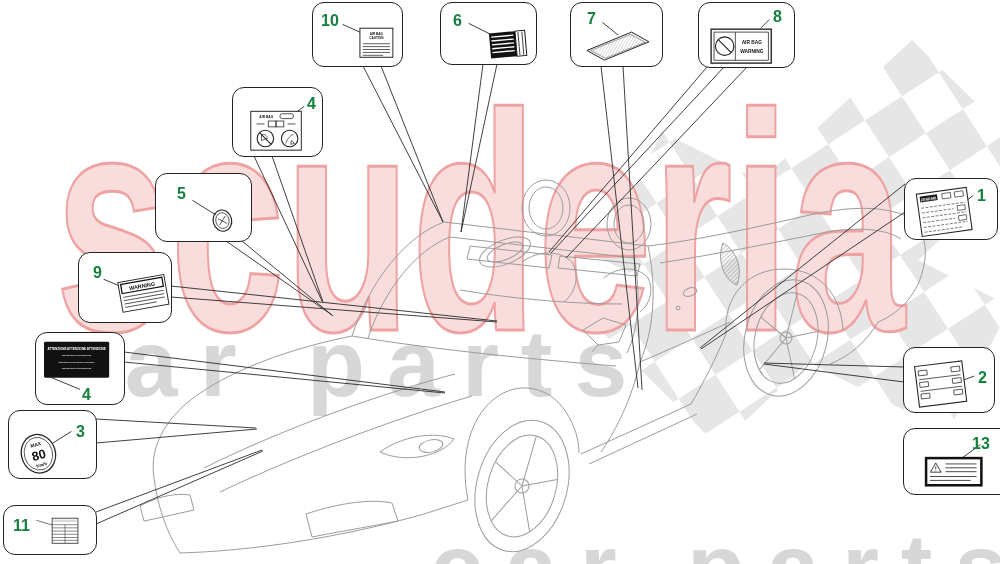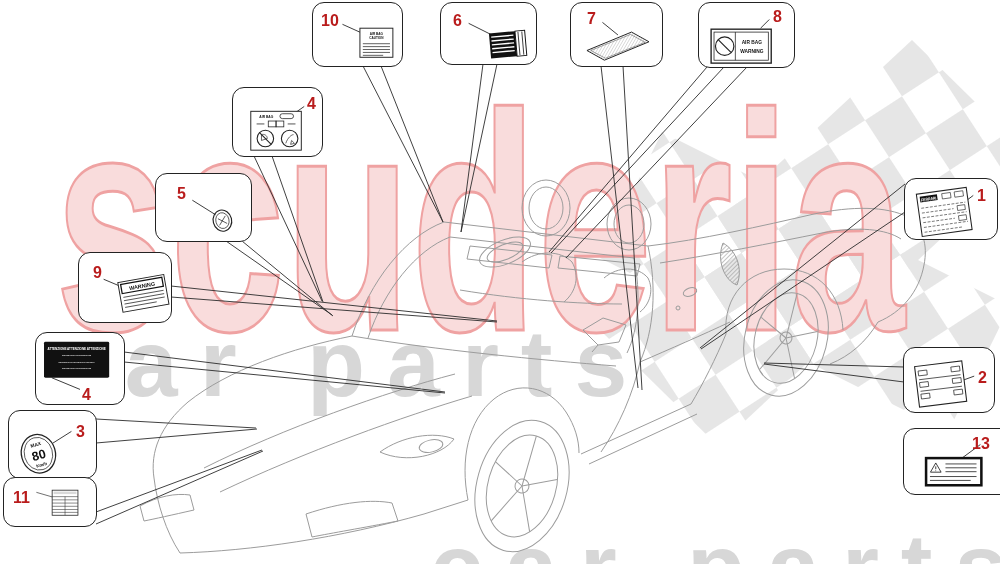--- a/index.html
+++ b/index.html
@@ -1,21 +1,21 @@
 <!DOCTYPE html>
 <html><head>
 <meta charset="utf-8">
 <style>
   html,body{margin:0;padding:0;background:#fff;}
   .stage{position:relative;width:1000px;height:564px;background:#fff;overflow:hidden;
          font-family:"Liberation Sans",sans-serif;}
   .bg{position:absolute;left:0;top:0;width:1000px;height:564px;}
   .co{position:absolute;background:#fff;border:1.5px solid #232323;border-radius:12px;box-sizing:border-box;}
   .co svg{position:absolute;left:0;top:0;width:100%;height:100%;}
-  .num{position:absolute;font-weight:bold;font-size:16px;color:#b91c1c;line-height:1;letter-spacing:0;}
+  .num{position:absolute;font-weight:bold;font-size:16px;color:#15803d;line-height:1;letter-spacing:0;}
 </style>
 </head>
 <body>
 
 <div class="stage">
 
   <svg class="bg" viewBox="0 0 1000 564">
     <defs>
       <pattern id="checks" width="88" height="88" patternUnits="userSpaceOnUse" patternTransform="rotate(-33)">
         <rect width="44" height="44" fill="#e6e6e6"></rect>
@@ -263,21 +263,21 @@
         <ellipse cx="30" cy="44" rx="17.5" ry="20" stroke-width="1.3"></ellipse>
         <ellipse cx="30" cy="44" rx="14.5" ry="17" stroke-width="0.7"></ellipse>
         <text x="30" y="36" font-size="5" font-weight="bold" text-anchor="middle" fill="#111" stroke="none">MAX</text>
         <text x="30" y="50" font-size="13" font-weight="bold" text-anchor="middle" fill="#111" stroke="none">80</text>
         <text x="30" y="57.5" font-size="4.6" font-weight="bold" text-anchor="middle" fill="#111" stroke="none">Km/h</text>
       </g>
     </svg>
     <span class="num" style="left:67px;top:13px">3</span>
   </div>
 
-  <div class="co" style="left:3px;top:477px;width:94px;height:50px">
+  <div class="co" style="left:3px;top:505px;width:94px;height:50px">
     <svg viewBox="0 0 94 67">
       <line x1="28" y1="20" x2="52" y2="27" stroke="#222" stroke-width="0.9"></line>
       <rect x="50" y="17" width="36" height="35" fill="#fff" stroke="#222" stroke-width="1.1"></rect>
       <rect x="52" y="19" width="32" height="3.5" fill="#d9d9d9"></rect>
       <g stroke="#333" stroke-width="0.8">
         <line x1="50" y1="26" x2="86" y2="26"></line>
           <line x1="50" y1="30.5" x2="86" y2="30.5"></line>
         <line x1="50" y1="35" x2="86" y2="35"></line>
           <line x1="50" y1="39.5" x2="86" y2="39.5"></line>
         <line x1="50" y1="44" x2="86" y2="44"></line>

